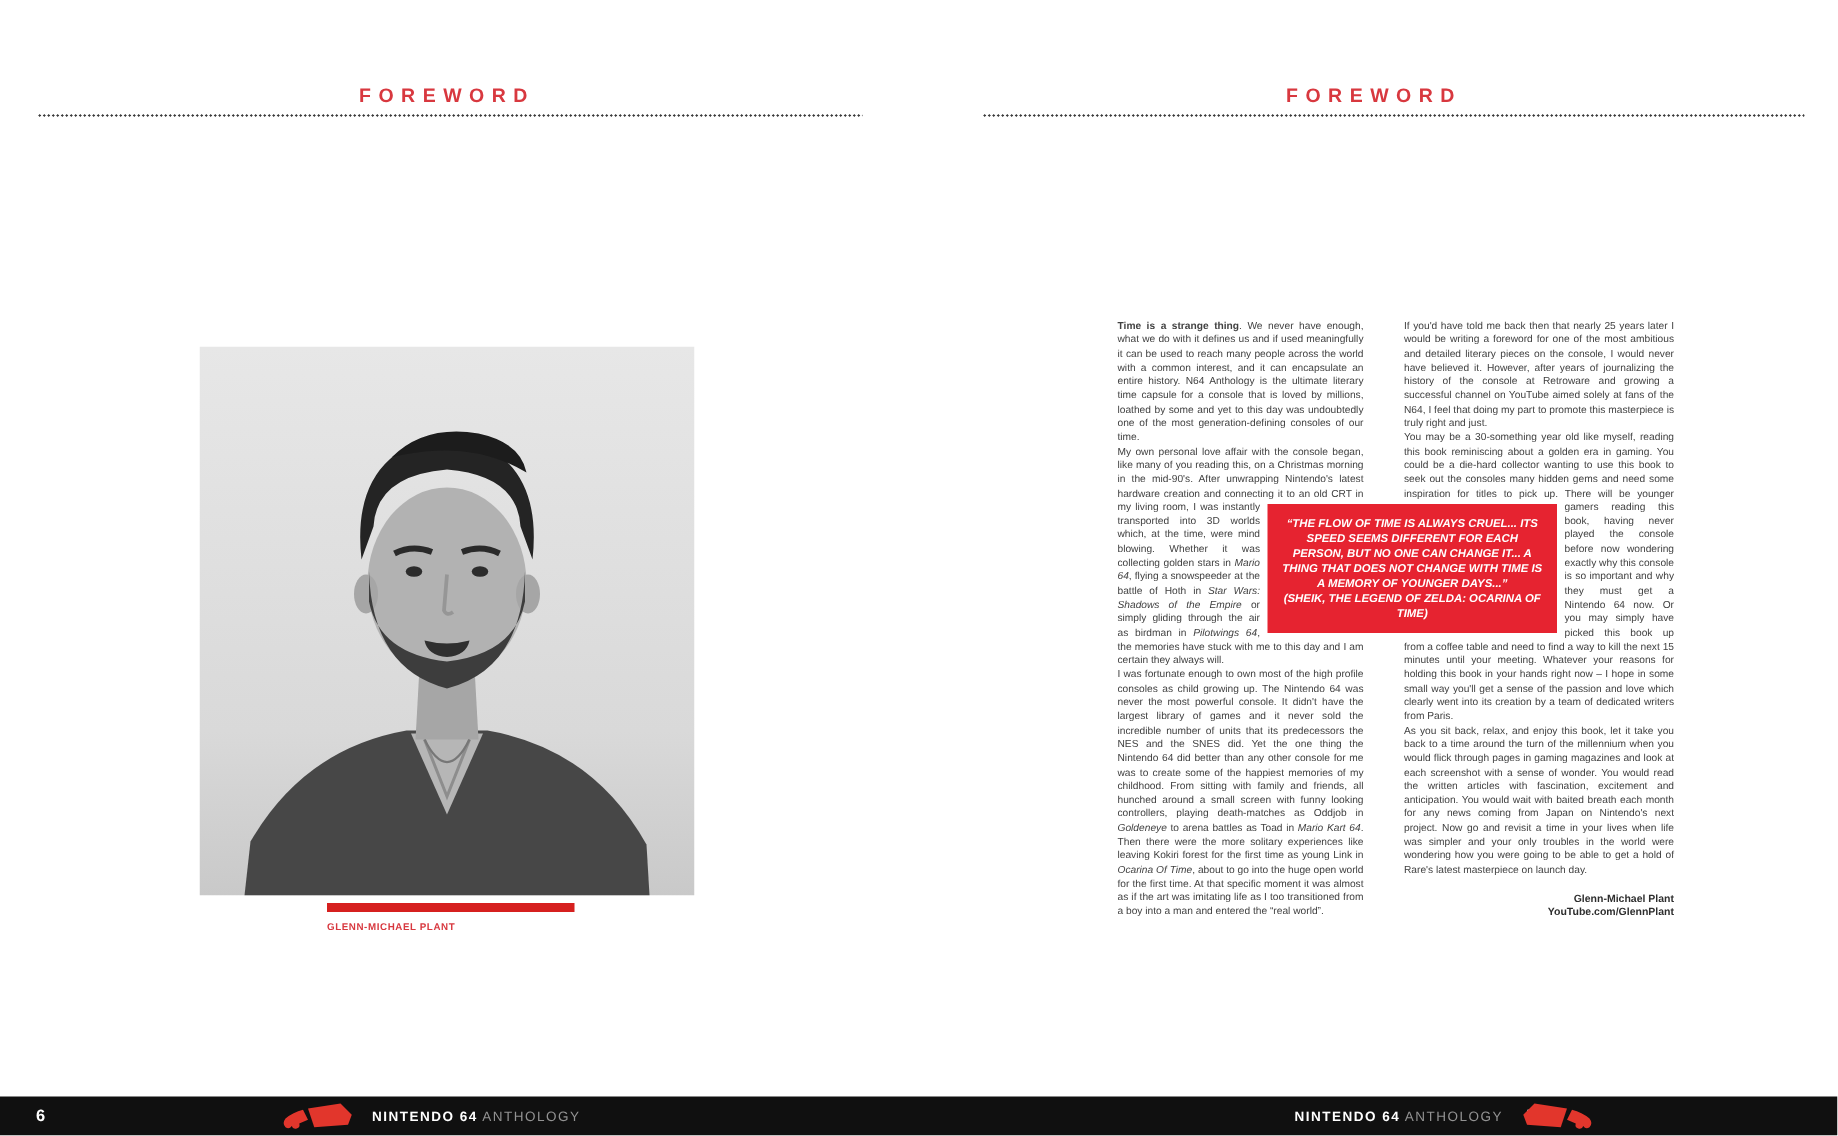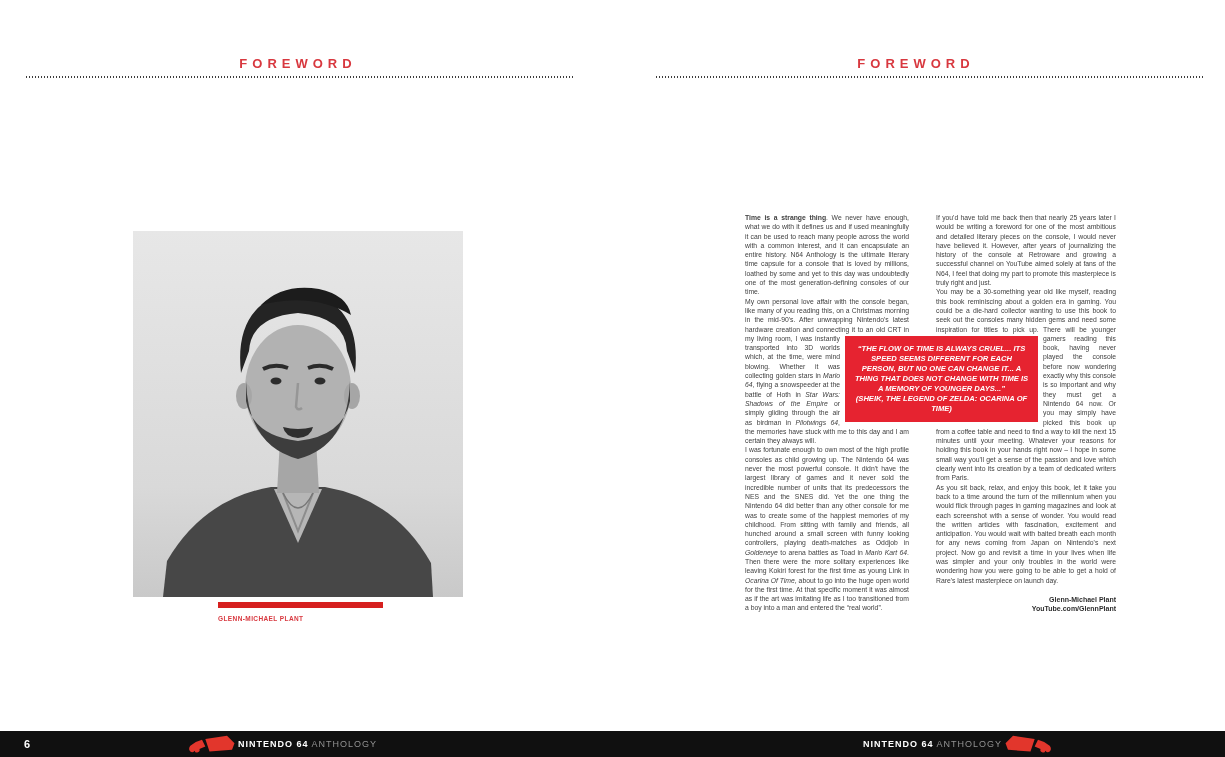--- a/index.html
+++ b/index.html
@@ -41,21 +41,21 @@
                 padding:25px 9px; display:flex; flex-direction:column; justify-content:center; }
 
   .signature { margin-top:10px; text-align:right; font-weight:bold; font-size:7px; line-height:9.5px; color:#2e2e2e; }
 
   
   .footer-bar { position:absolute; left:0; top:731px; width:1225px; height:26px; background:#101010; }
   .pagenum { position:absolute; top:731px; height:26px; line-height:26px;
              color:#ffffff; font-weight:bold; font-size:11px; }
   .pn-left  { left:24px; }
   .pn-right { right:24px; }
-  .footer-group { position:absolute; top:731px; height:26px; display:flex; align-items:center; }
+  .footer-group { position:absolute; top:731px; height:26px; display:flex; align-items:center; gap:10px; }
   .fg-left  { left:186px; }
   .fg-right { left:863px; }
   .brand { font-size:9px; letter-spacing:1px; white-space:nowrap; }
   .brand .bold  { color:#ffffff; font-weight:bold; }
   .brand .light { color:#929292; font-weight:normal; }
   .logo { width:52px; height:20px; display:block; }
   .mirrored { transform:scaleX(-1); }
 </style>
 </head>
 <body>

